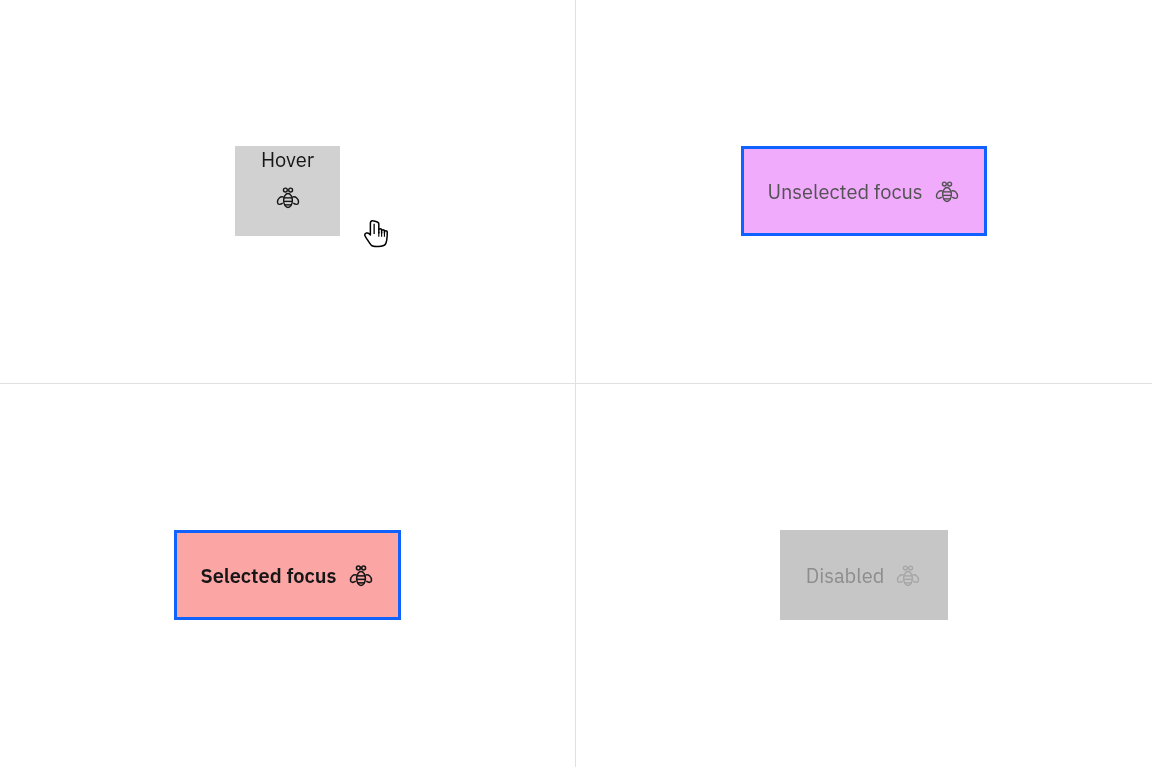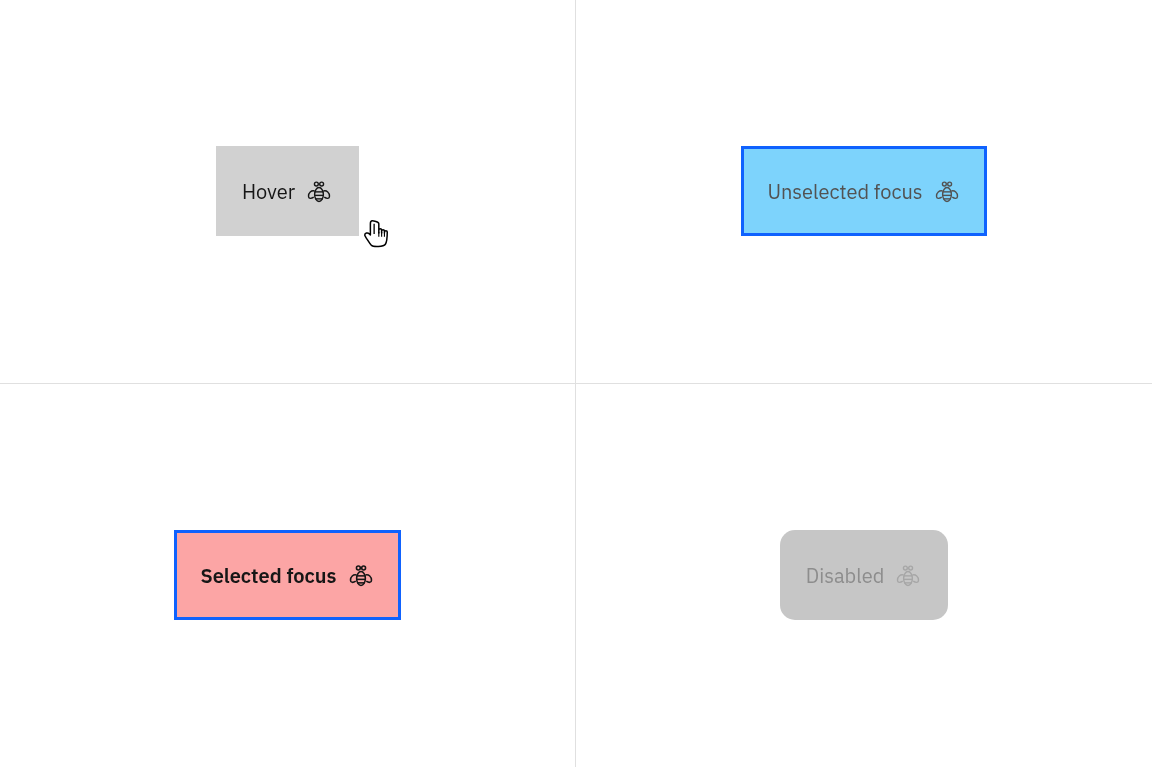--- a/index.html
+++ b/index.html
@@ -34,38 +34,38 @@
     padding: 0 26px;
     height: 90px;
     font-size: 20px;
     color: #161616;
     white-space: nowrap;
     position: relative;
   }
 
   .tab.hover {
     background: #d1d1d1;
+    flex-direction: column;
   }
   .tab.unselected-focus {
-    background: #7dd3fc;
+    background: #f0abfc;
     outline: 3px solid #0f62fe;
     outline-offset: -3px;
     color: #525252;
   }
   .tab.selected-focus {
     background: #fca5a5;
     outline: 3px solid #0f62fe;
     outline-offset: -3px;
     font-weight: 600;
     color: #161616;
   }
   .tab.disabled {
     background: #c6c6c6;
     color: #8d8d8d;
-    border-radius: 15px;
   }
   .tab.disabled svg { opacity: 0.55; }
 
   .icon {
     width: 28px;
     height: 28px;
     display: inline-flex;
   }
   .icon svg { width: 100%; height: 100%; }
 

